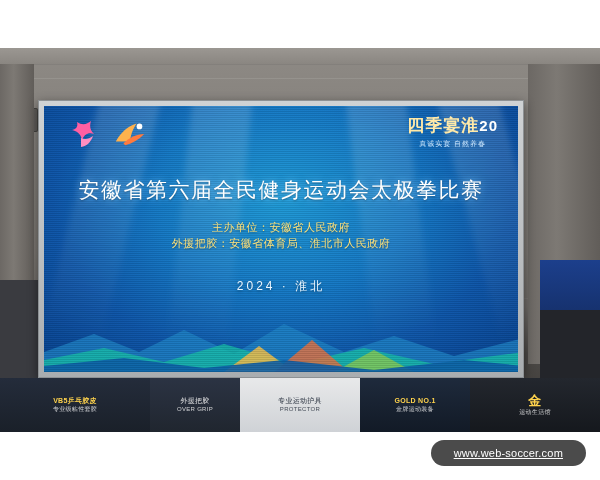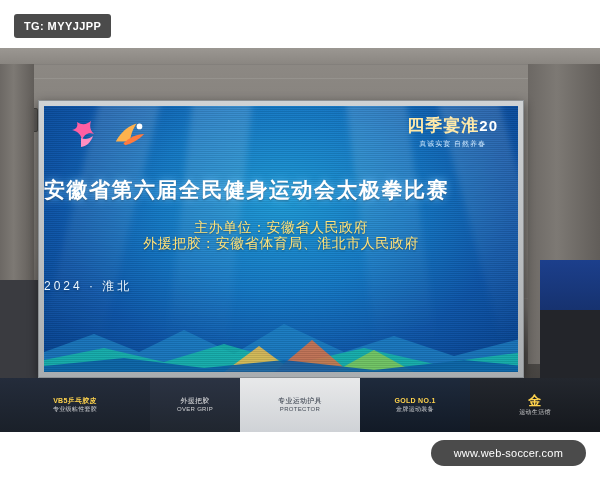--- a/index.html
+++ b/index.html
@@ -161,48 +161,49 @@
     color: #cfe9ff;
     letter-spacing: 1px;
     margin-top: 2px;
     white-space: nowrap;
   }
 
   .led-title {
     position: absolute;
     left: 0; right: 0;
     top: 70px;
-    text-align: left;
+    text-align: center;
     color: #ffffff;
     font-size: 21px;
-    font-weight: bold;
+    font-weight: normal;
     letter-spacing: 1.5px;
     text-shadow: 0 0 8px rgba(120,200,255,0.8), 0 1px 2px rgba(0,0,0,0.4);
     z-index: 4;
     white-space: nowrap;
   }
   .led-lines {
     position: absolute;
     left: 0; right: 0;
     top: 113px;
     text-align: center;
     z-index: 4;
   }
   .led-lines div {
     color: #ffe27a;
-    font-size: 14px;
+    font-size: 11px;
     letter-spacing: 0.5px;
     line-height: 16px;
     white-space: nowrap;
     text-shadow: 0 1px 2px rgba(0,0,0,0.35);
   }
   .led-date {
     position: absolute;
     left: 0; right: 0;
     top: 172px;
+    text-align: center;
     color: #eaf6ff;
     font-size: 12px;
     letter-spacing: 3px;
     z-index: 4;
     white-space: nowrap;
     text-shadow: 0 1px 3px rgba(0,0,0,0.35);
   }
 
   
   .banner-strip {
@@ -258,20 +259,21 @@
     position: absolute;
     right: 14px;
     bottom: 14px;
     background: #4b4b4b;
     color: #ffffff;
     font-size: 11px;
     letter-spacing: 0.2px;
     padding: 7px 23px;
     border-radius: 13px;
     z-index: 20;
+    text-decoration: underline;
   }
 </style>
 </head>
 <body>
 
 <div id="stage">
 
   <div class="photo">
 
     <div class="hall-wall"></div>
@@ -372,16 +374,15 @@
         <div>
           <div class="hl" style="font-size:13px;">金</div>
           <div class="sm">运动生活馆</div>
         </div>
       </div>
     </div>
 
     <div class="floor"></div>
   </div>
 
-  <div class="tg-badge">TG: MYYJJPP</div>
   <div class="site-badge">www.web-soccer.com</div>
 
 </div>
 
 </body></html>

